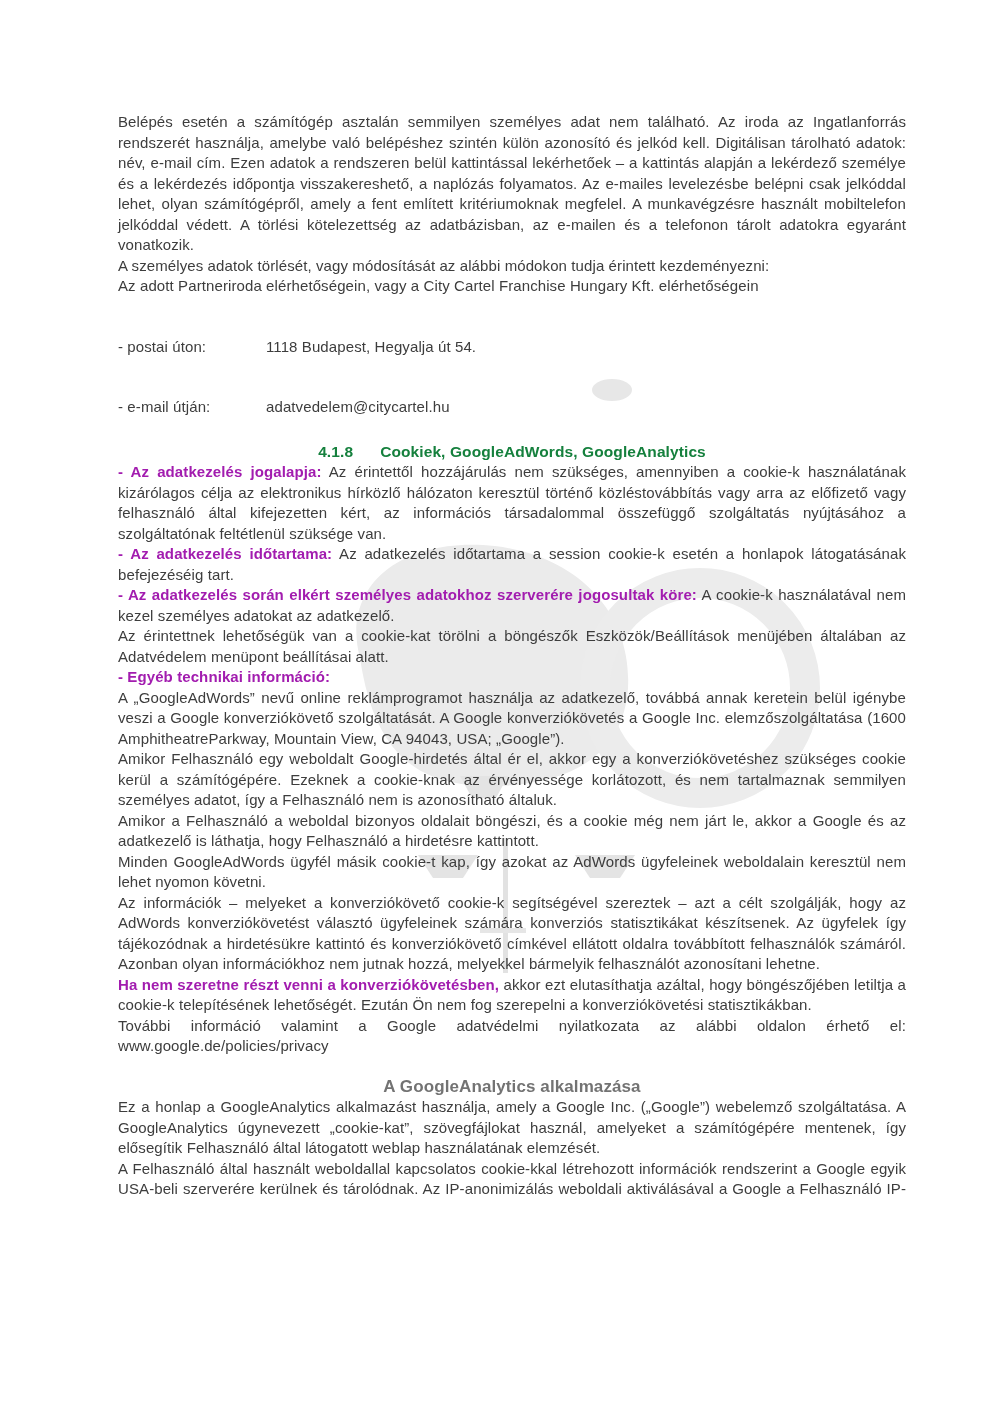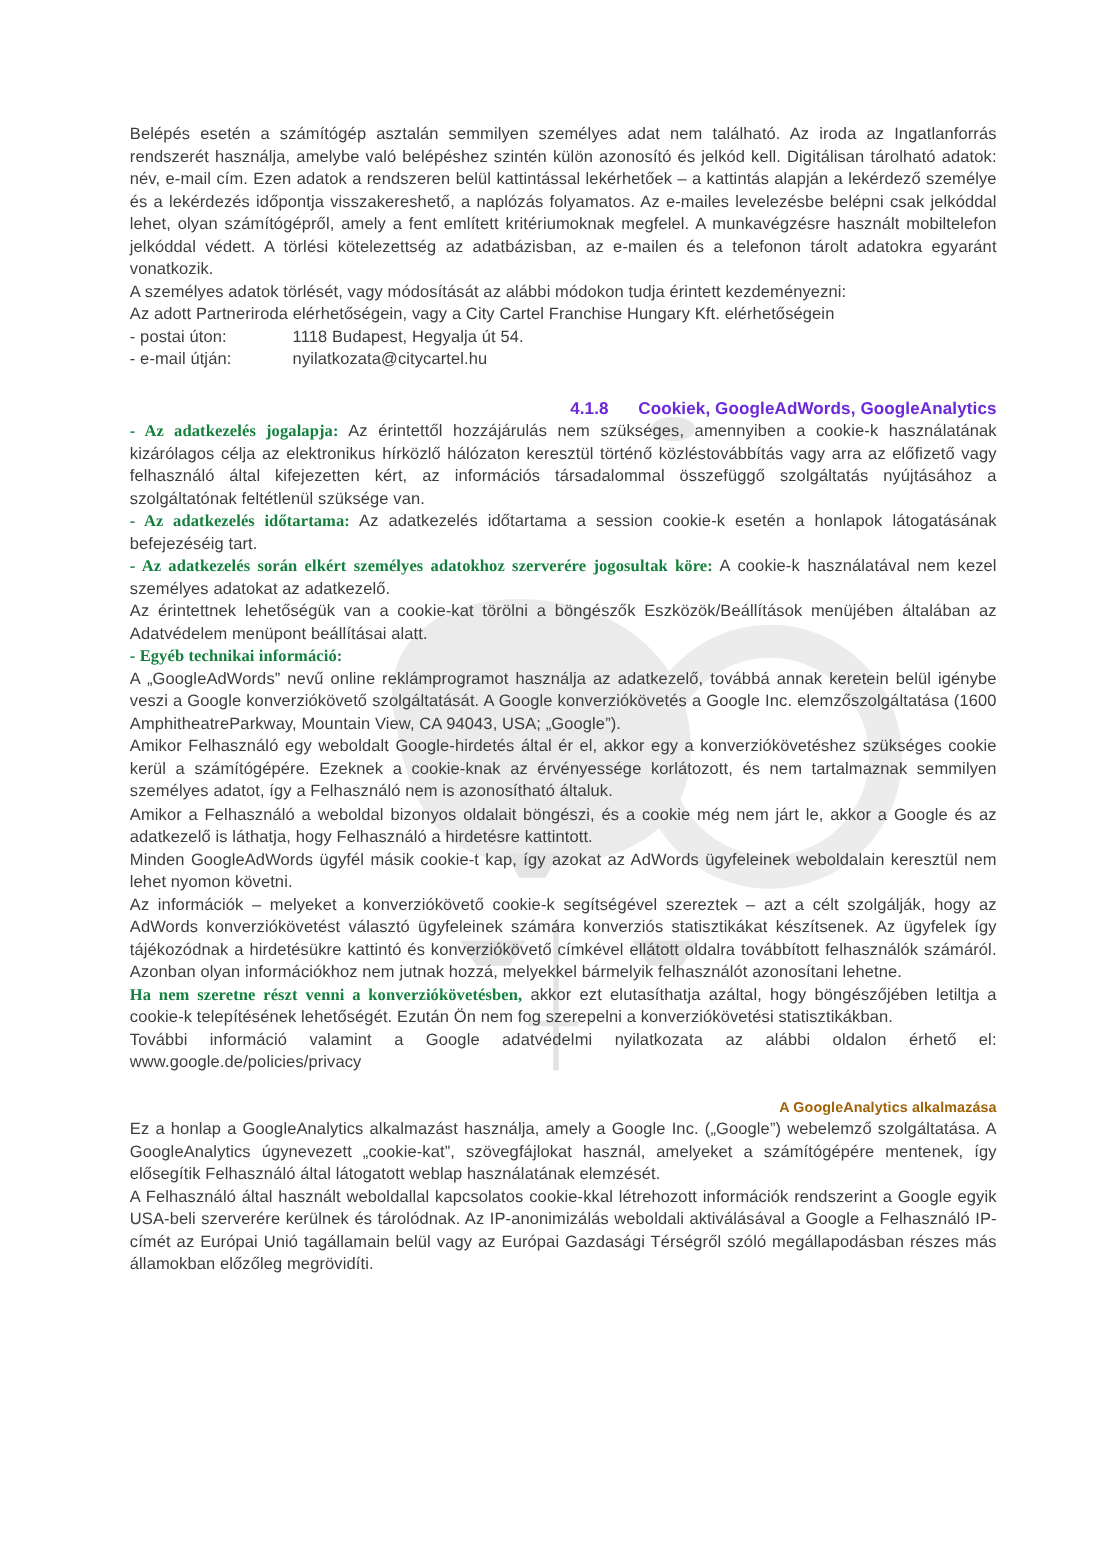--- a/index.html
+++ b/index.html
@@ -10,29 +10,29 @@
     font-family:"Liberation Sans", sans-serif;
     overflow:hidden;
   }
   .watermark{position:absolute;left:330px;top:368px;z-index:0;}
   .content{
     position:absolute;left:118px;top:112px;width:788px;z-index:1;
     font-size:15px;line-height:20.5px;letter-spacing:0.1px;
     color:#3d3d3d;text-align:justify;
   }
   .content p{margin:0;}
-  .content b{color:#15803d;font-weight:700;font-family:Liberation Serif, serif;}
-  .contact-row{display:flex;}
+  .content b{color:#a21caf;font-weight:700;}
+  .contact-row{display:flex;margin-top:40px;}
   .contact-label{width:148px;flex:0 0 148px;}
   .sec-heading{
-    margin:24px 0 0 0;font-size:15.5px;font-weight:700;color:#6d28d9;
-    text-align:right;
+    margin:24px 0 0 0;font-size:15.5px;font-weight:700;color:#15803d;
+    text-align:center;
   }
   .sec-num{margin-right:27px;}
-  .ga-heading{margin:20px 0 0 0;font-size:13px;font-weight:700;color:#a16207;text-align:right;}
+  .ga-heading{margin:20px 0 0 0;font-size:17px;font-weight:700;color:#737373;text-align:center;}
   .page-number{
     position:absolute;left:0;top:1315px;width:100%;z-index:1;
     text-align:center;font-size:12.5px;color:#4a4a4a;letter-spacing:0.5px;margin-left:10px;
   }
 </style>
 </head>
 <body>
 
 <div class="page">
 
@@ -52,21 +52,21 @@
     <p>Belépés esetén a számítógép asztalán semmilyen személyes adat nem található. Az iroda az Ingatlanforrás rendszerét használja, amelybe való belépéshez szintén külön azonosító és jelkód kell. Digitálisan tárolható adatok: név, e-mail cím. Ezen adatok a rendszeren belül kattintással lekérhetőek – a kattintás alapján a lekérdező személye és a lekérdezés időpontja visszakereshető, a naplózás folyamatos. Az e-mailes levelezésbe belépni csak jelkóddal lehet, olyan számítógépről, amely a fent említett kritériumoknak megfelel. A munkavégzésre használt mobiltelefon jelkóddal védett. A törlési kötelezettség az adatbázisban, az e-mailen és a telefonon tárolt adatokra egyaránt vonatkozik.</p>
     <p>A személyes adatok törlését, vagy módosítását az alábbi módokon tudja érintett kezdeményezni:</p>
     <p>Az adott Partneriroda elérhetőségein, vagy a City Cartel Franchise Hungary Kft. elérhetőségein</p>
 
     <div class="contact-row">
       <span class="contact-label">- postai úton:</span>
       <span class="contact-value">1118 Budapest, Hegyalja út 54.</span>
     </div>
     <div class="contact-row">
       <span class="contact-label">- e-mail útján:</span>
-      <span class="contact-value">nyilatkozata@citycartel.hu</span>
+      <span class="contact-value">adatvedelem@citycartel.hu</span>
     </div>
 
     <h3 class="sec-heading">
       <span class="sec-num">4.1.8</span><span>Cookiek, GoogleAdWords, GoogleAnalytics</span>
     </h3>
 
     <p><b>- Az adatkezelés jogalapja:</b><span> Az érintettől hozzájárulás nem szükséges, amennyiben a cookie-k használatának kizárólagos célja az elektronikus hírközlő hálózaton keresztül történő közléstovábbítás vagy arra az előfizető vagy felhasználó által kifejezetten kért, az információs társadalommal összefüggő szolgáltatás nyújtásához a szolgáltatónak feltétlenül szüksége van.</span></p>
     <p><b>- Az adatkezelés időtartama:</b><span> Az adatkezelés időtartama a session cookie-k esetén a honlapok látogatásának befejezéséig tart.</span></p>
     <p><b>- Az adatkezelés során elkért személyes adatokhoz szerverére jogosultak köre:</b><span> A cookie-k használatával nem kezel személyes adatokat az adatkezelő.</span></p>
     <p><b></b><span>Az érintettnek lehetőségük van a cookie-kat törölni a böngészők Eszközök/Beállítások menüjében általában az Adatvédelem menüpont beállításai alatt.</span></p>

